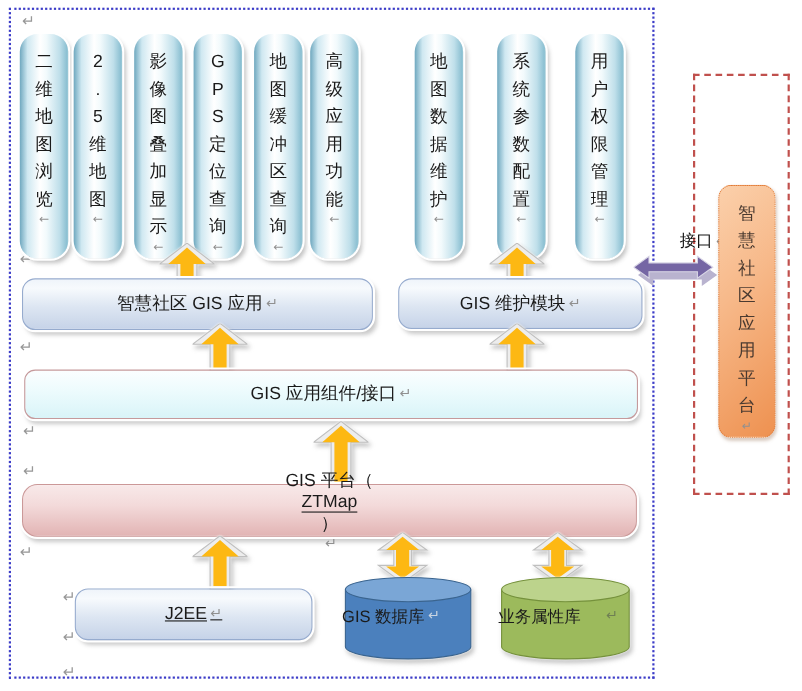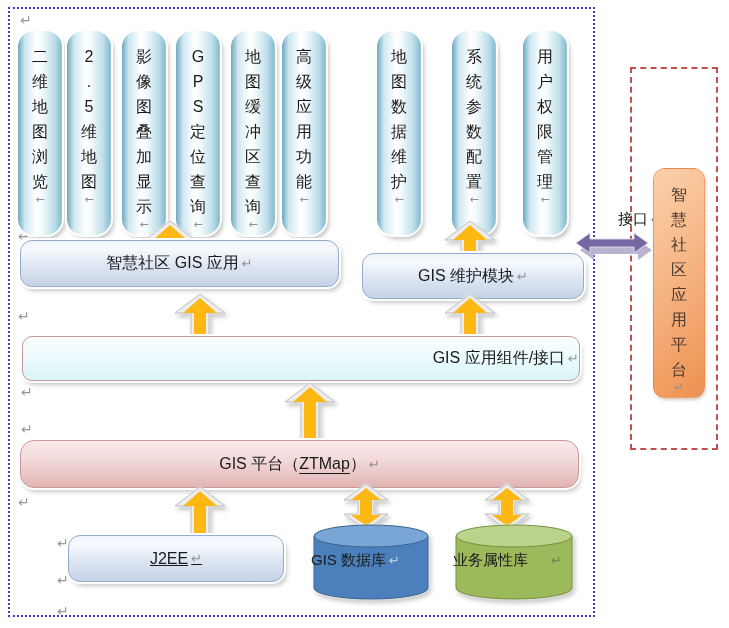--- a/index.html
+++ b/index.html
@@ -27,21 +27,21 @@
   .bluebox{
     border-radius:12px;border:1px solid #96abce;
     background:linear-gradient(180deg,#eff4fa 0%,#f7fafd 18%,#dde6f2 55%,#c6d3e8 100%);
     box-shadow:0 0 0 2px #ffffff,3px 4px 4px rgba(120,120,120,.4);
     display:flex;align-items:center;justify-content:center;font-size:16px;
   }
   .cyanbar{
     border-radius:10px;border:1px solid #c59a9c;
     background:linear-gradient(180deg,#fbfeff 0%,#ecfbfd 45%,#d9f4f8 100%);
     box-shadow:0 0 0 2px #ffffff,2px 4px 4px rgba(120,120,120,.4);
-    display:flex;align-items:center;justify-content:flex-end;font-size:16px;
+    display:flex;align-items:center;justify-content:center;font-size:16px;
   }
   .pinkbar{
     border-radius:14px;border:1px solid #cb9898;
     background:linear-gradient(180deg,#f8e9e9 0%,#f3dada 40%,#e2b4b4 100%);
     box-shadow:0 0 0 2px #ffffff,2px 4px 4px rgba(120,120,120,.4);
     display:flex;align-items:center;justify-content:center;font-size:16px;
   }
   .mark{color:#909090;font-size:13px;margin-left:3px;font-family:"DejaVu Sans",sans-serif;}
   .wavy{
     text-decoration-line:underline;text-decoration-style:wavy;
@@ -166,21 +166,21 @@
 
   <svg class="abs svgshape" style="left:145px;top:221px;" width="50" height="33" viewBox="0 0 50 33">
     <path d="M25,0 L50,19 L34,19 L34,33 L16,33 L16,19 L0,19 Z" fill="#ededed" stroke="#bfbfbf" stroke-width="1"></path>
     <path d="M25,4 L42,19 L31,19 L31,31 L19,31 L19,19 L8,19 Z" fill="#fdb813"></path>
   </svg>
   <svg class="abs svgshape" style="left:445px;top:221px;" width="50" height="33" viewBox="0 0 50 33">
     <path d="M25,0 L50,19 L34,19 L34,33 L16,33 L16,19 L0,19 Z" fill="#ededed" stroke="#bfbfbf" stroke-width="1"></path>
     <path d="M25,4 L42,19 L31,19 L31,31 L19,31 L19,19 L8,19 Z" fill="#fdb813"></path>
   </svg>
 
-  <div class="abs bluebox" style="left:20px;top:240px;width:317px;height:45px;">
+  <div class="abs bluebox" style="left:20px;top:253px;width:317px;height:45px;">
     <span>智慧社区 GIS 应用</span>
       <span class="mark">↵</span>
   </div>
   <div class="abs bluebox" style="left:362px;top:253px;width:220px;height:44px;">
     <span>GIS 维护模块</span>
       <span class="mark">↵</span>
   </div>
 
   <svg class="abs svgshape" style="left:175px;top:294px;" width="50" height="43" viewBox="0 0 50 43">
     <path d="M25,0 L50,19 L34,19 L34,43 L16,43 L16,19 L0,19 Z" fill="#ededed" stroke="#bfbfbf" stroke-width="1"></path>
@@ -194,21 +194,21 @@
   <div class="abs cyanbar" style="left:22px;top:336px;width:556px;height:43px;">
     <span>GIS 应用组件/接口</span>
       <span class="mark">↵</span>
   </div>
 
   <svg class="abs svgshape" style="left:285px;top:383px;" width="50" height="58" viewBox="0 0 50 58">
     <path d="M25,0 L50,19 L34,19 L34,58 L16,58 L16,19 L0,19 Z" fill="#ededed" stroke="#bfbfbf" stroke-width="1"></path>
     <path d="M25,4 L42,19 L31,19 L31,55 L19,55 L19,19 L8,19 Z" fill="#fdb813"></path>
   </svg>
 
-  <div class="abs pinkbar" style="left:20px;top:440px;width:557px;height:46px;">
+  <div class="abs pinkbar" style="left:20px;top:440px;width:557px;height:46px;flex-direction:column;">
     <span>GIS 平台（</span>
       <span class="wavy">ZTMap</span>
       <span>）</span>
       <span class="mark">↵</span>
   </div>
 
   <svg class="abs svgshape" style="left:175px;top:487px;" width="50" height="49" viewBox="0 0 50 49">
     <path d="M25,0 L50,19 L34,19 L34,49 L16,49 L16,19 L0,19 Z" fill="#ededed" stroke="#bfbfbf" stroke-width="1"></path>
     <path d="M25,4 L42,19 L31,19 L31,46 L19,46 L19,19 L8,19 Z" fill="#fdb813"></path>
   </svg>

